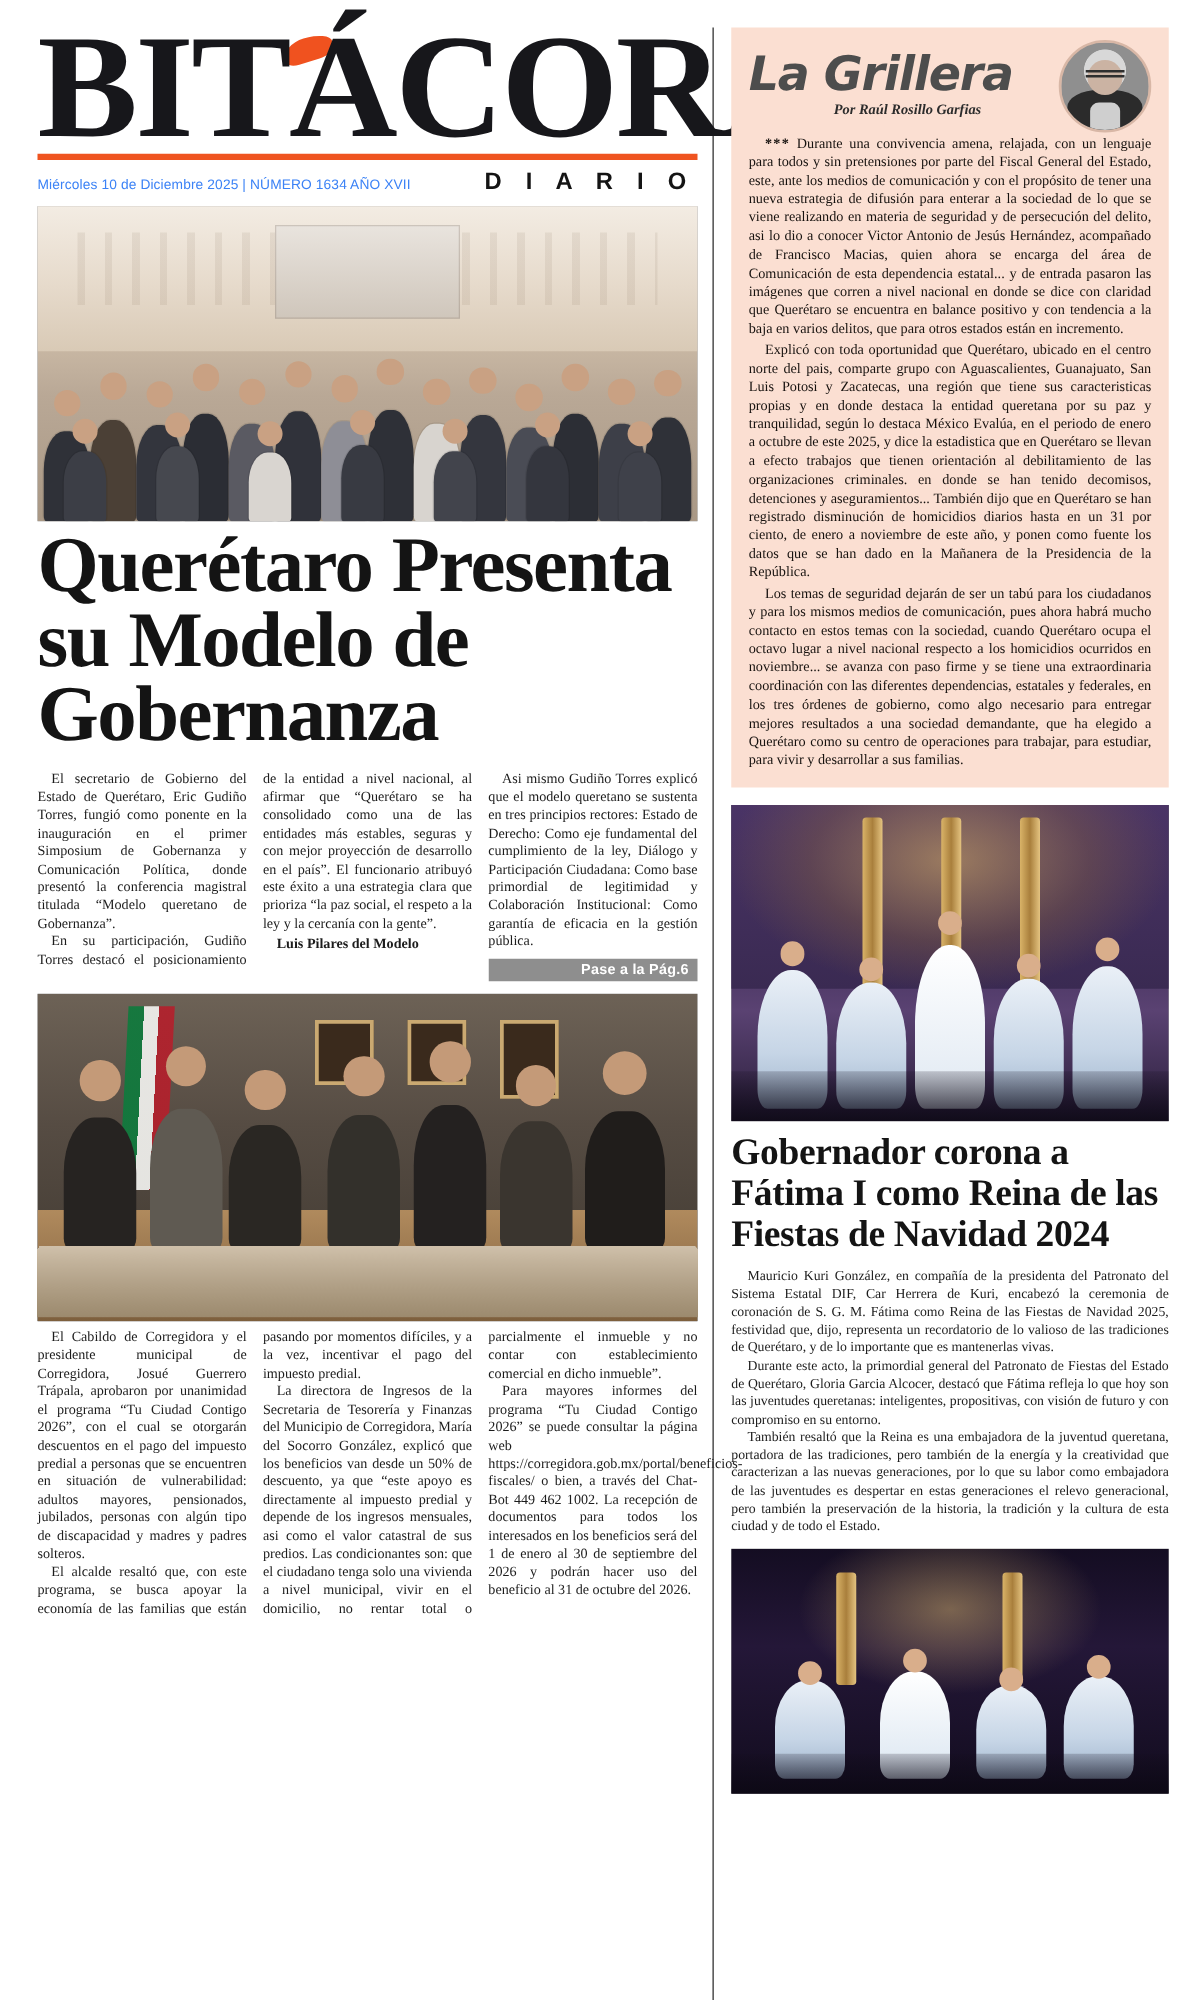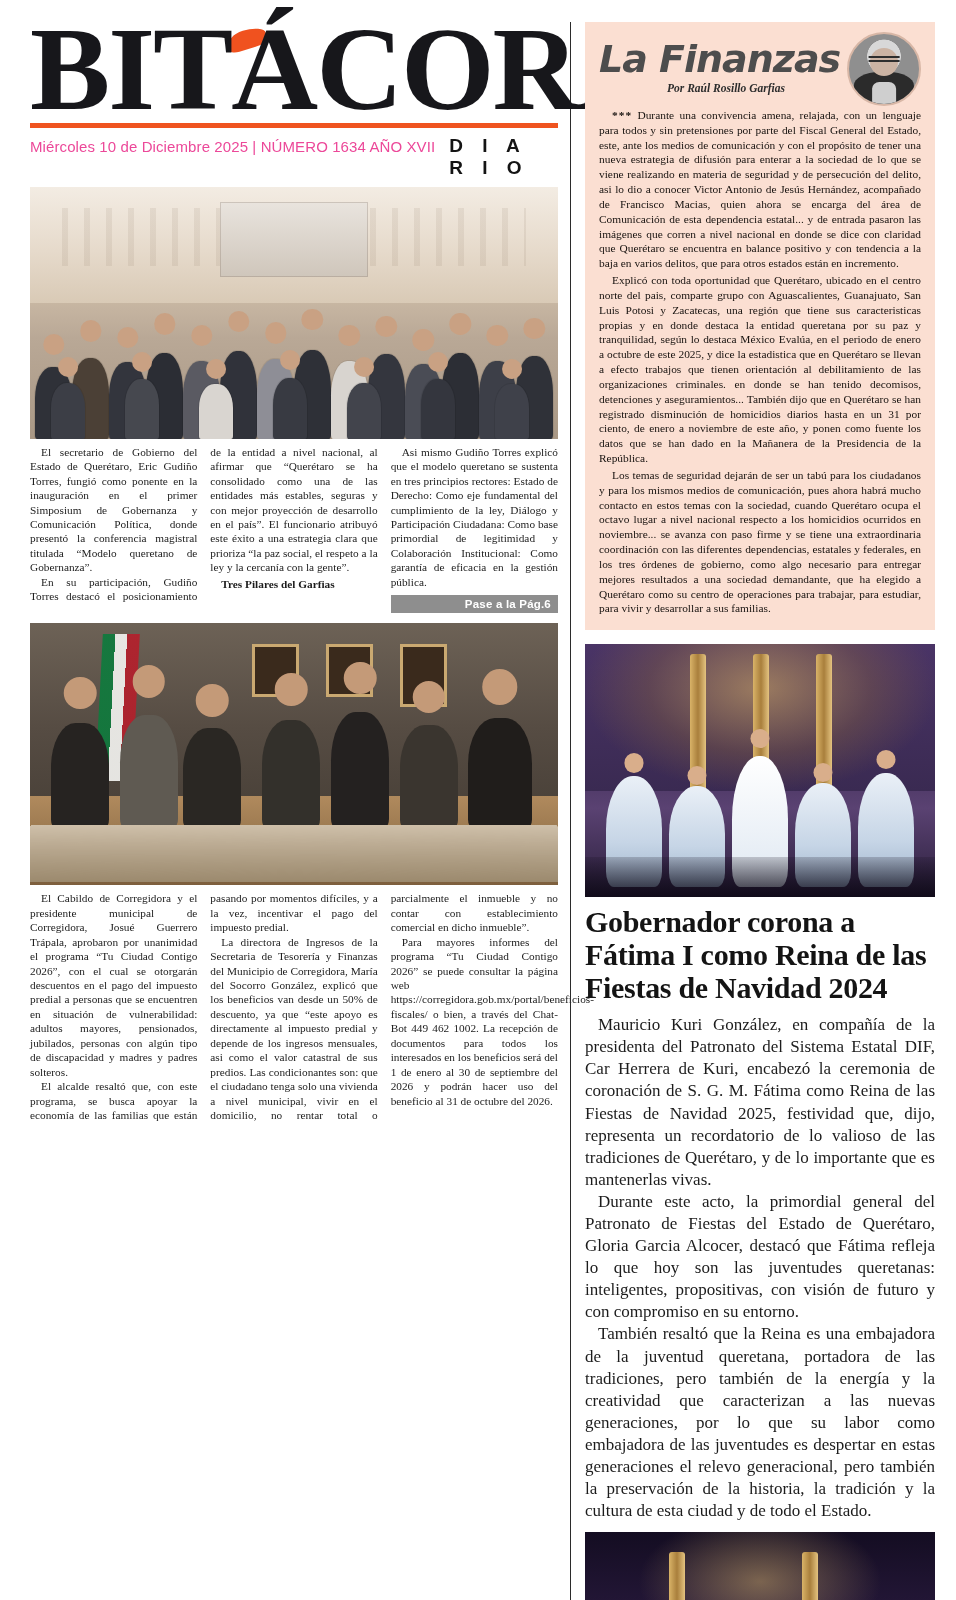--- a/index.html
+++ b/index.html
@@ -32,21 +32,21 @@
     border-radius: 60% 70% 45% 30% / 80% 60% 50% 30%;
     transform: rotate(-17deg);
   }
   .rule-orange { height: 5px; background: #ef5420; margin-top: 4px; }
   .dateline-row {
     display: flex; align-items: baseline; justify-content: flex-start;
     margin-top: 7px; gap: 14px;
   }
   .dateline {
     font-family: "Liberation Sans", "DejaVu Sans", sans-serif;
-    font-size: 15px; color: #ec4899; letter-spacing: .1px; white-space: nowrap;
+    font-size: 11px; color: #3b82f6; letter-spacing: .1px; white-space: nowrap;
   }
   .diario {
     font-family: "Liberation Sans", "DejaVu Sans", sans-serif;
     font-weight: 700; font-size: 19px; letter-spacing: 7px; color: #141414;
     margin-left: auto; padding-right: 2px;
   }
 
   
   .photo { width: 100%; position: relative; overflow: hidden; background: #8b8b8b; }
   .photo .ph-inner { position: absolute; inset: 0; }
@@ -226,21 +226,21 @@
     transform: translateX(-50%); background: #cfcfcf; border-radius: 30% 30% 0 0;
   }
   .grillera p {
     font-size: 11.4px; line-height: 1.3; text-align: justify;
     text-indent: 13px; color: #17120f; hyphens: auto; -webkit-hyphens: auto;
     margin-top: 2px;
   }
   .stars { font-weight: 700; letter-spacing: 1px; }
 
   .right-body p {
-    font-size: 17px; line-height: 1.3; text-align: justify;
+    font-size: 11px; line-height: 1.3; text-align: justify;
     text-indent: 13px; color: #1c1c1c; hyphens: auto; -webkit-hyphens: auto;
   }
 </style>
 </head>
 <body>
 
 <div class="page">
   <div class="grid">
 
     <div class="left-col">
@@ -279,25 +279,26 @@
           <span style="left:4%;  width:6.5%;height:36%; background:#3c3e46"></span>
           <span style="left:18%; width:6.5%;height:38%; background:#46484f"></span>
           <span style="left:32%; width:6.5%;height:35%; background:#d9d5d0"></span>
           <span style="left:46%; width:6.5%;height:39%; background:#383a42"></span>
           <span style="left:60%; width:6.5%;height:36%; background:#42444c"></span>
           <span style="left:74%; width:6.5%;height:38%; background:#34363e"></span>
           <span style="left:88%; width:6.5%;height:35%; background:#3f414a"></span>
         </div>
       </div>
 
+      <h1 class="hl-lead">Querétaro Presenta su Modelo de Gobernanza</h1>
 
       <div class="cols3 bodytext">
         <p class="first">El secretario de Gobierno del Estado de Querétaro, Eric Gudiño Torres, fungió como ponente en la inauguración en el primer Simposium de Gobernanza y Comunicación Política, donde presentó la conferencia magistral titulada “Modelo queretano de Gobernanza”.</p>
         <p>En su participación, Gudiño Torres destacó el posicionamiento de la entidad a nivel nacional, al afirmar que “Querétaro se ha consolidado como una de las entidades más estables, seguras y con mejor proyección de desarrollo en el país”. El funcionario atribuyó este éxito a una estrategia clara que prioriza “la paz social, el respeto a la ley y la cercanía con la gente”.</p>
-        <p class="subhead">Tres Pilares del Garfias</p>
+        <p class="subhead">Luis Pilares del Modelo</p>
         <p>Asi mismo Gudiño Torres explicó que el modelo queretano se sustenta en tres principios rectores: Estado de Derecho: Como eje fundamental del cumplimiento de la ley, Diálogo y Participación Ciudadana: Como base primordial de legitimidad y Colaboración Institucional: Como garantía de eficacia en la gestión pública.</p>
         <div class="badge-pase">Pase a la Pág.6</div>
       </div>
 
       <div class="photo photo-council" style="margin-top:10px">
         <div class="ph-inner ph-council-bg"></div>
         <div class="ph-wood"></div>
         <div class="ph-flag"></div>
         <div class="ph-frame" style="left:42%; top:8%"></div>
         <div class="ph-frame" style="left:56%; top:8%"></div>
@@ -326,21 +327,21 @@
     <div class="right-col">
 
       <div class="grillera">
         <div class="grillera-head">
           <div class="grillera-avatar">
             <span class="av-body"></span>
             <span class="av-shirt"></span>
             <span class="av-face"></span>
             <span class="av-glasses"></span>
           </div>
-          <div class="grillera-title">La Finanzas</div>
+          <div class="grillera-title">La Grillera</div>
           <div class="grillera-by">Por Raúl Rosillo Garfias</div>
         </div>
         <p>
           <span class="stars">***</span>
           <span>Durante una convivencia amena, relajada, con un lenguaje para todos y sin pretensiones por parte del Fiscal General del Estado, este, ante los medios de comunicación y con el propósito de tener una nueva estrategia de difusión para enterar a la sociedad de lo que se viene realizando en materia de seguridad y de persecución del delito, asi lo dio a conocer Victor Antonio de Jesús Hernández, acompañado de Francisco Macias, quien ahora se encarga del área de Comunicación de esta dependencia estatal... y de entrada pasaron las imágenes que corren a nivel nacional en donde se dice con claridad que Querétaro se encuentra en balance positivo y con tendencia a la baja en varios delitos, que para otros estados están en incremento.</span>
         </p>
         <p>Explicó con toda oportunidad que Querétaro, ubicado en el centro norte del pais, comparte grupo con Aguascalientes, Guanajuato, San Luis Potosi y Zacatecas, una región que tiene sus caracteristicas propias y en donde destaca la entidad queretana por su paz y tranquilidad, según lo destaca México Evalúa, en el periodo de enero a octubre de este 2025, y dice la estadistica que en Querétaro se llevan a efecto trabajos que tienen orientación al debilitamiento de las organizaciones criminales. en donde se han tenido decomisos, detenciones y aseguramientos... También dijo que en Querétaro se han registrado disminución de homicidios diarios hasta en un 31 por ciento, de enero a noviembre de este año, y ponen como fuente los datos que se han dado en la Mañanera de la Presidencia de la República.</p>
         <p>Los temas de seguridad dejarán de ser un tabú para los ciudadanos y para los mismos medios de comunicación, pues ahora habrá mucho contacto en estos temas con la sociedad, cuando Querétaro ocupa el octavo lugar a nivel nacional respecto a los homicidios ocurridos en noviembre... se avanza con paso firme y se tiene una extraordinaria coordinación con las diferentes dependencias, estatales y federales, en los tres órdenes de gobierno, como algo necesario para entregar mejores resultados a una sociedad demandante, que ha elegido a Querétaro como su centro de operaciones para trabajar, para estudiar, para vivir y desarrollar a sus familias.</p>
       </div>
 

